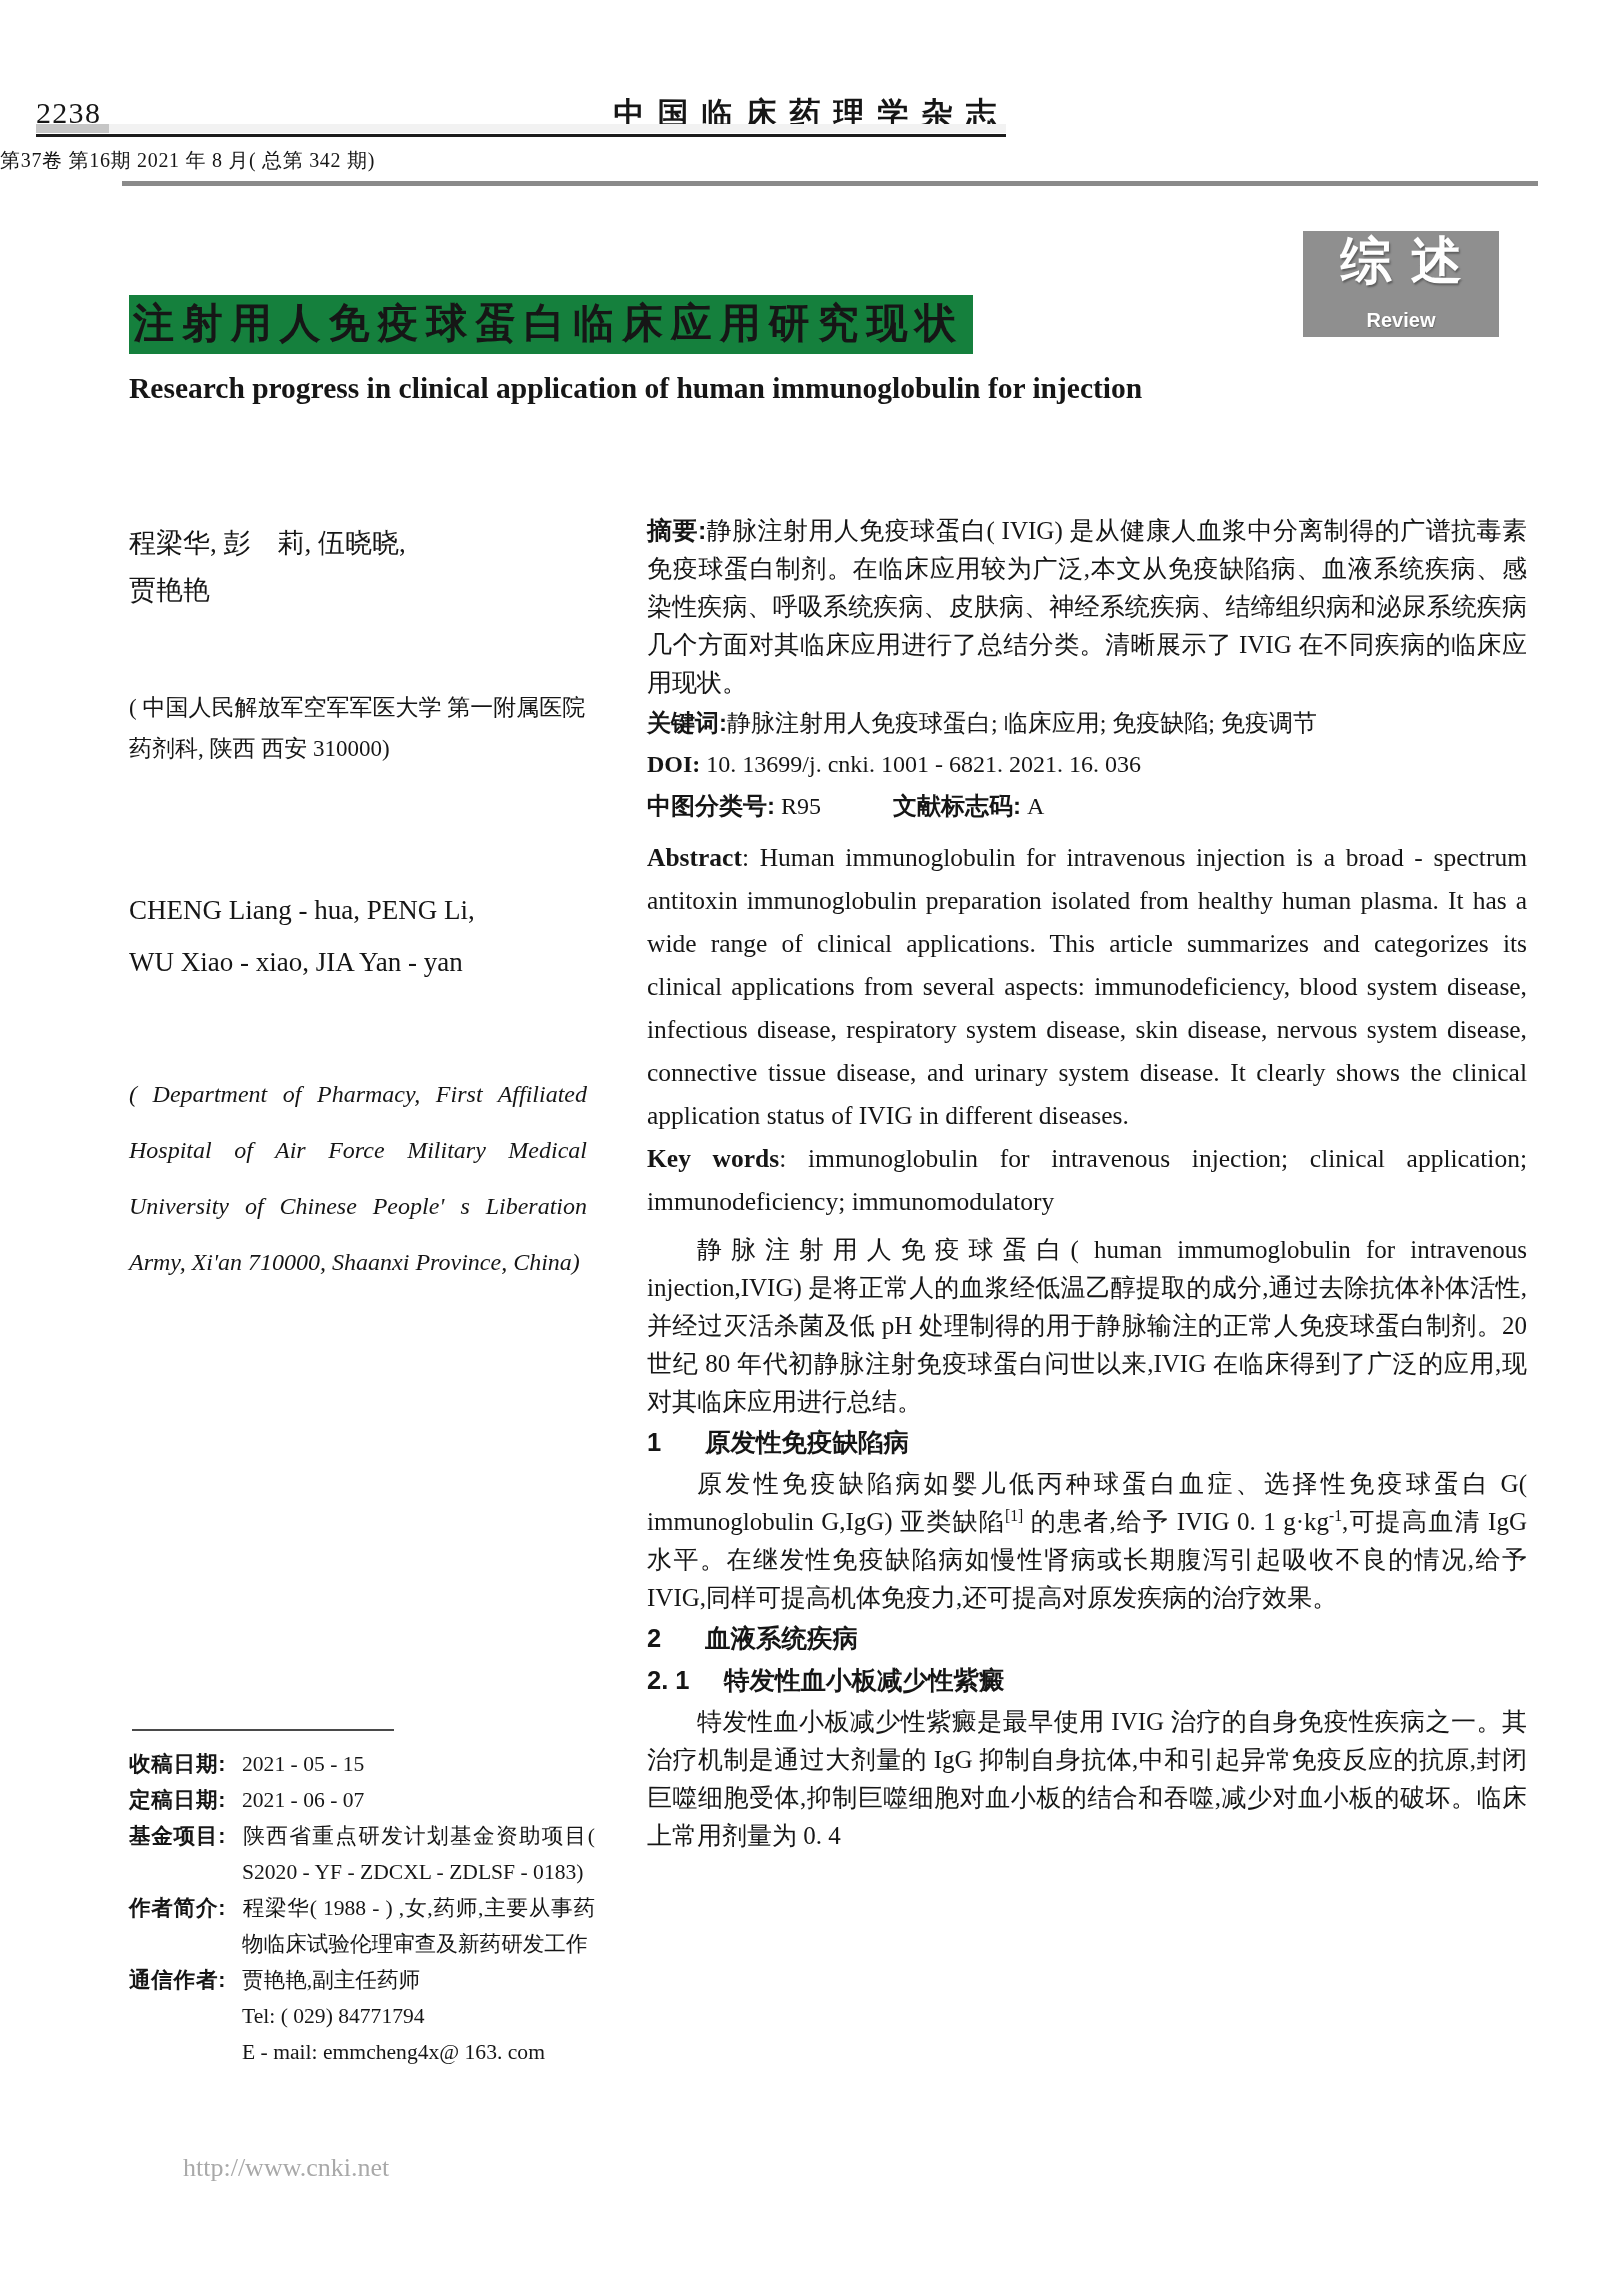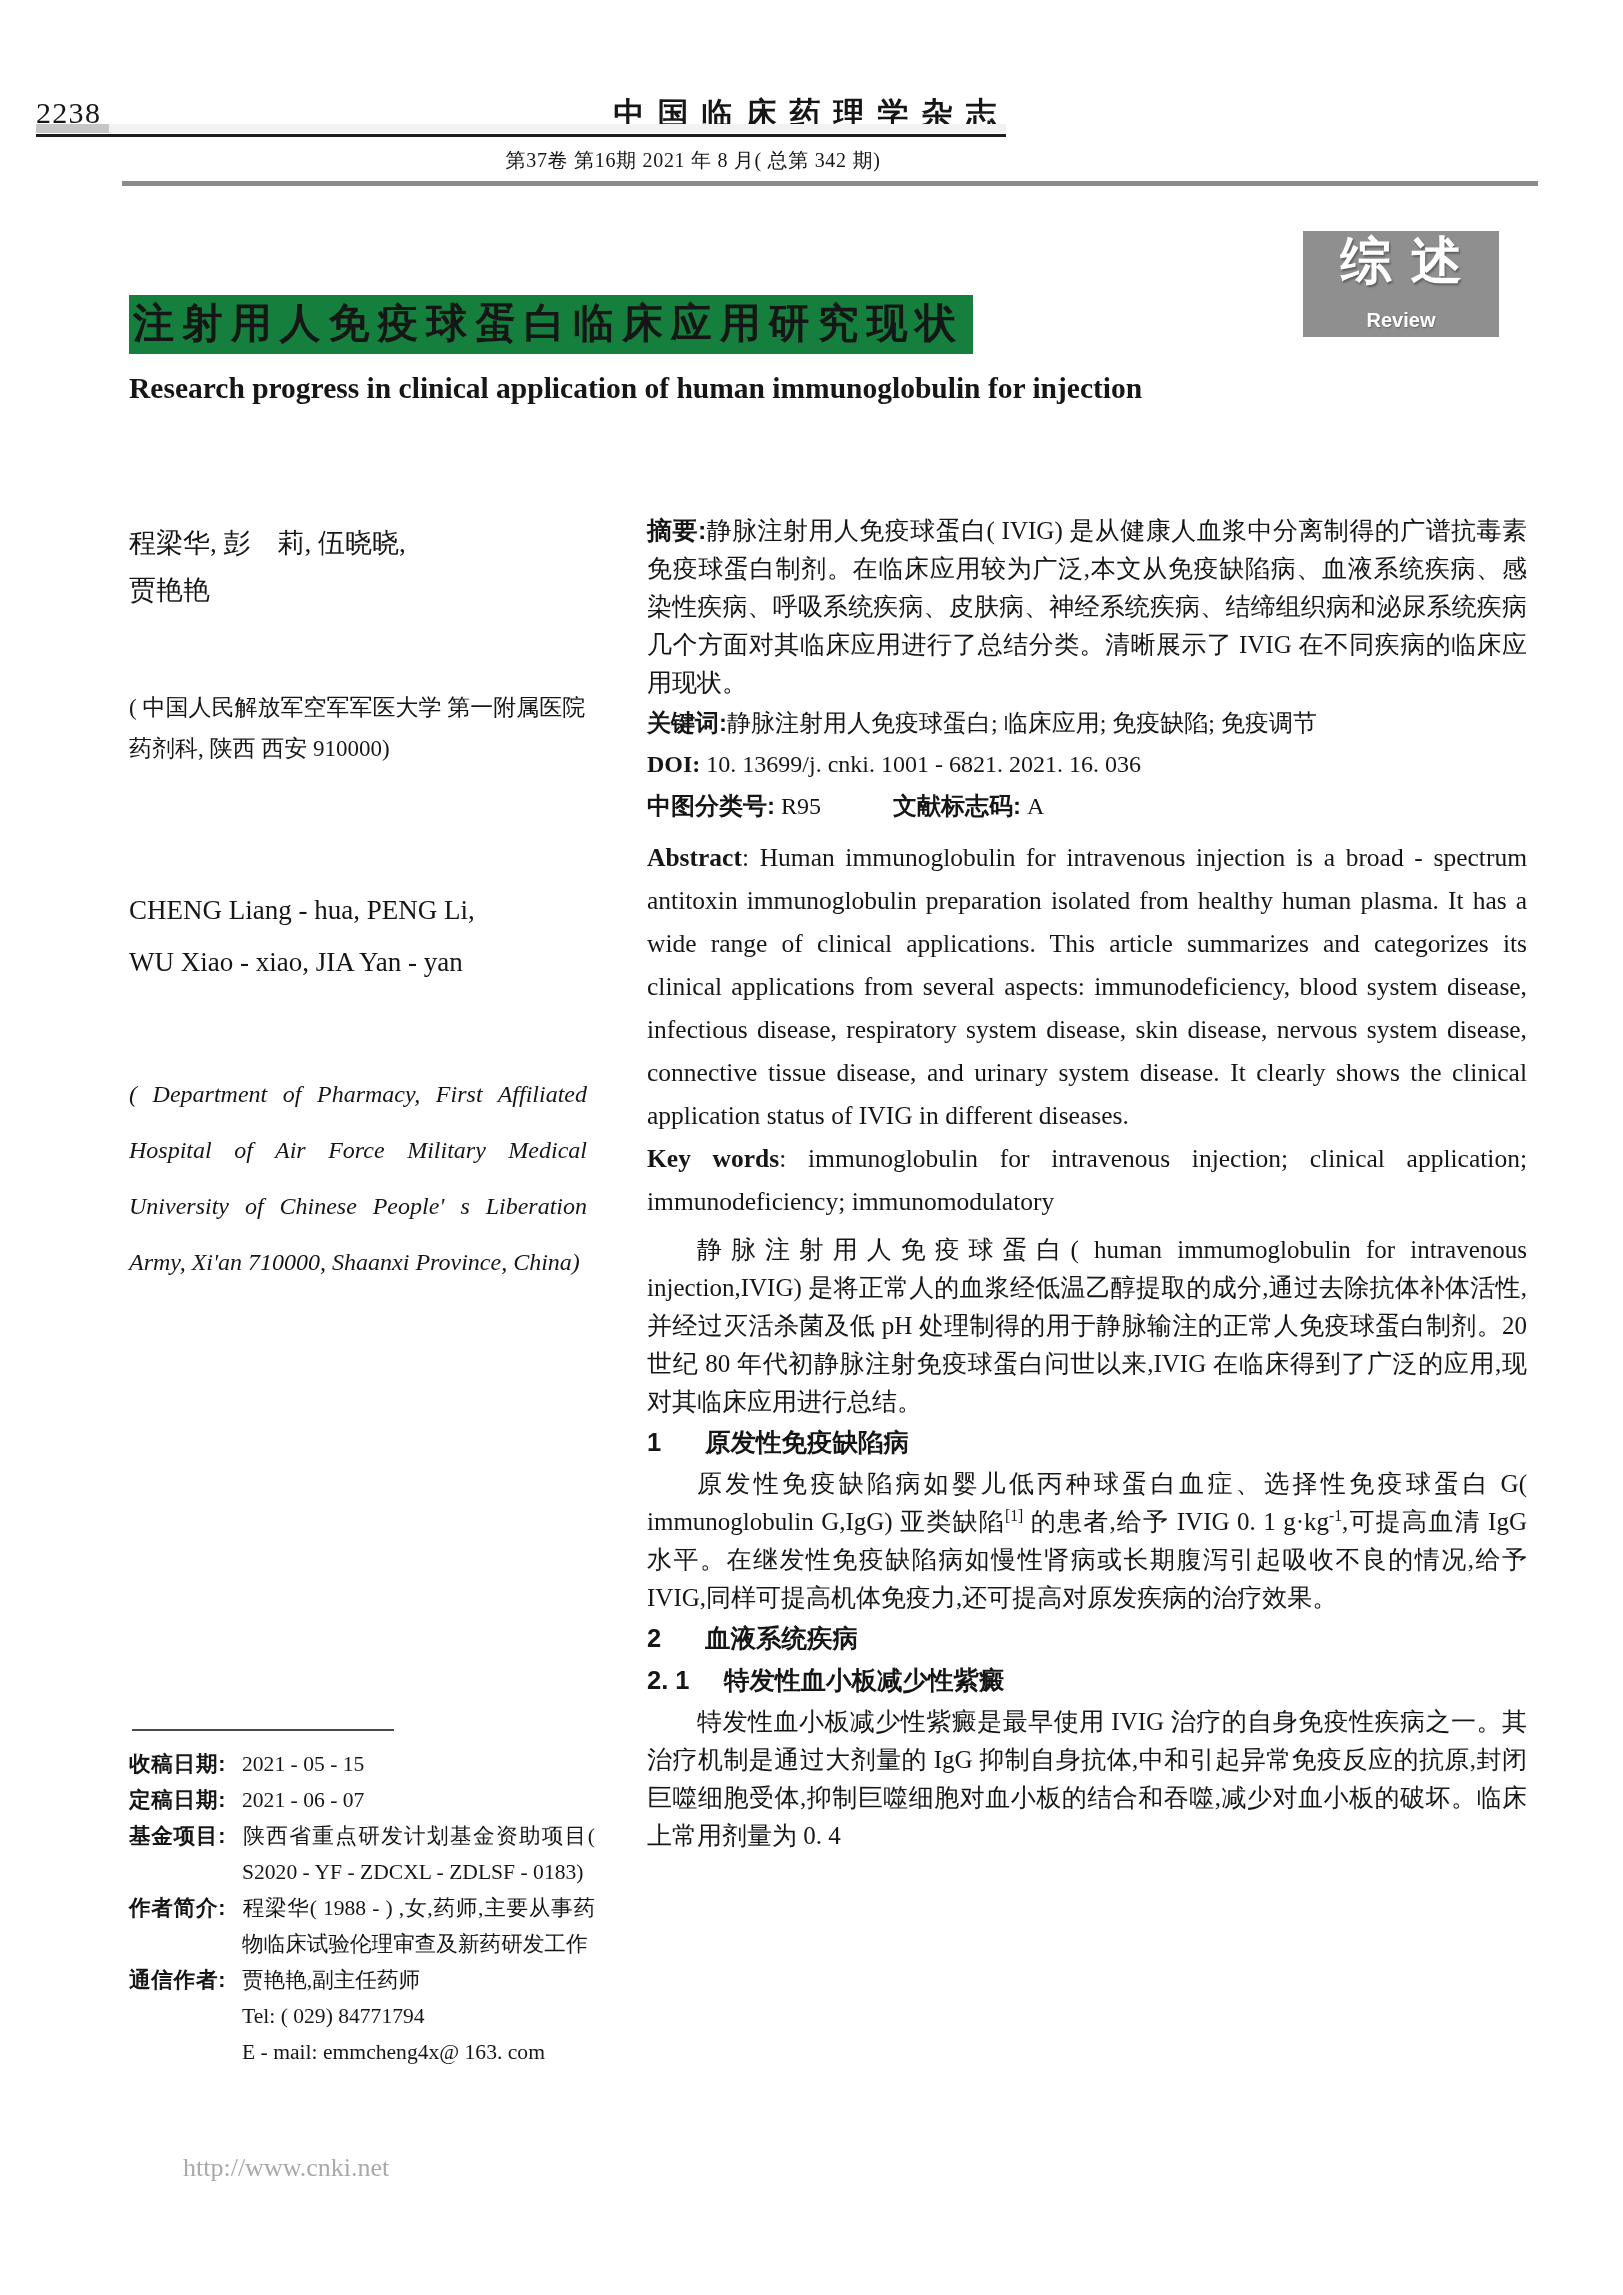--- a/index.html
+++ b/index.html
@@ -7,21 +7,21 @@
     position:relative; width:1623px; height:2295px; background:#ffffff;
     font-family:"Liberation Serif", serif; color:#161616; overflow:hidden;padding-left:12px;
   }
   
   .page-num{position:absolute;left:36px;top:96px;font-size:30px;letter-spacing:1.3px;}
   .journal-title{position:absolute;left:0;top:93px;width:1623px;text-align:center;
     font-size:31px;font-weight:bold;letter-spacing:13px;font-family:"Liberation Serif",serif;}
   .head-rule{position:absolute;left:36px;top:134px;width:970px;height:2.6px;background:#1c1c1c;}
   .head-band{position:absolute;left:36px;top:124px;width:970px;height:8.5px;background:#f2f2f2;}
   .head-artifact{position:absolute;left:36px;top:124px;width:73px;height:8.5px;background:#c6c6c6;}
-  .issue-line{position:absolute;left:0;top:147px;width:1386px;text-align:center;font-size:20px;letter-spacing:0.7px;}
+  .issue-line{position:absolute;left:0;top:147px;width:1386px;font-size:20px;letter-spacing:0.7px;}
   .thick-rule{position:absolute;left:122px;top:181px;width:1416px;height:4.6px;background:#8a8a8a;}
   
   .badge{position:absolute;left:1303px;top:231px;width:196px;height:106px;background:#8f8f8f;
     display:flex;flex-direction:column;align-items:center;justify-content:center;text-align:center;}
   .badge-cn{color:#ffffff;font-size:51px;font-weight:bold;letter-spacing:19.6px;text-indent:19.6px;
     line-height:55px;text-shadow:1.3px 2px 2px rgba(0,0,0,.35);font-family:"Liberation Serif",serif;}
   .badge-en{color:#ffffff;font-size:20px;font-weight:bold;line-height:29px;margin-top:17px;
     font-family:"Liberation Sans",sans-serif;text-shadow:0.7px 1.3px 1.3px rgba(0,0,0,.3);}
   
   .title-cn{position:absolute;left:129px;top:296px;font-size:41px;font-weight:bold;
@@ -86,21 +86,21 @@
   <div class="title-cn"><span class="hl">注射用人免疫球蛋白临床应用研究现状</span></div>
   <div class="title-en">Research progress in clinical application of human immunoglobulin for injection</div>
 
   <div class="left-col">
     <div class="cn-authors">
       <div>程梁华, 彭　莉, 伍晓晓,</div>
       <div>贾艳艳</div>
     </div>
     <div class="cn-affil">
       <div>( 中国人民解放军空军军医大学 第一附属医院</div>
-      <div>药剂科, 陕西 西安 910000)</div>
+      <div>药剂科, 陕西 西安 310000)</div>
     </div>
     <div class="en-authors">
       <div>CHENG Liang - hua, PENG Li,</div>
       <div>WU Xiao - xiao, JIA Yan - yan</div>
     </div>
     <div class="en-affil">( Department of Pharmacy, First Affiliated Hospital of Air Force Military Medical University of Chinese People' s Liberation Army, Xi'an 710000, Shaanxi Province, China)</div>
 
     <div class="fn-rule"></div>
     <div class="footnotes">
       <div class="fn-item">

